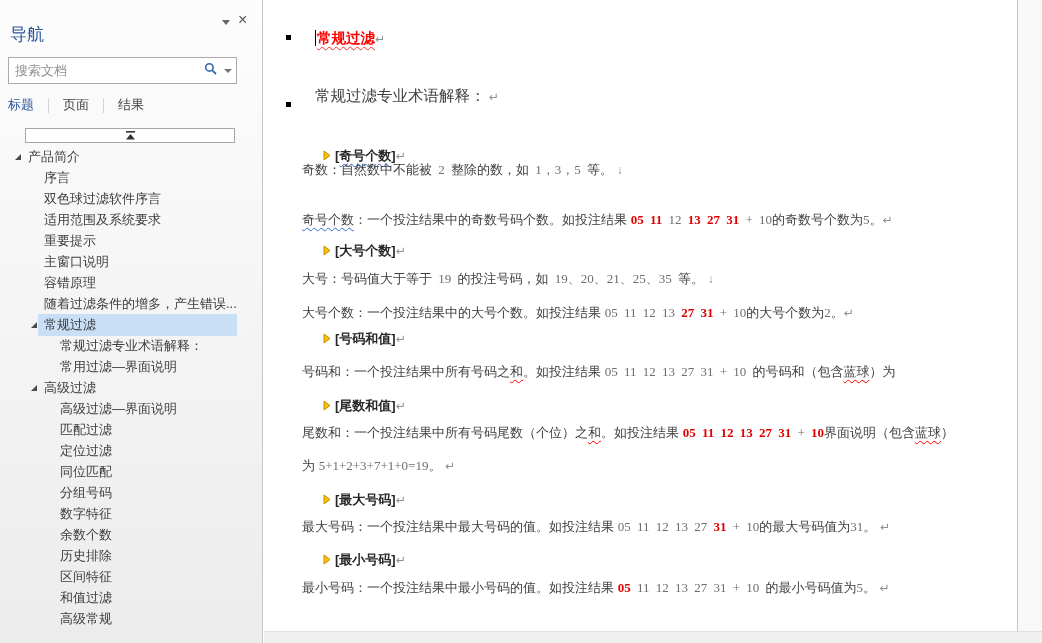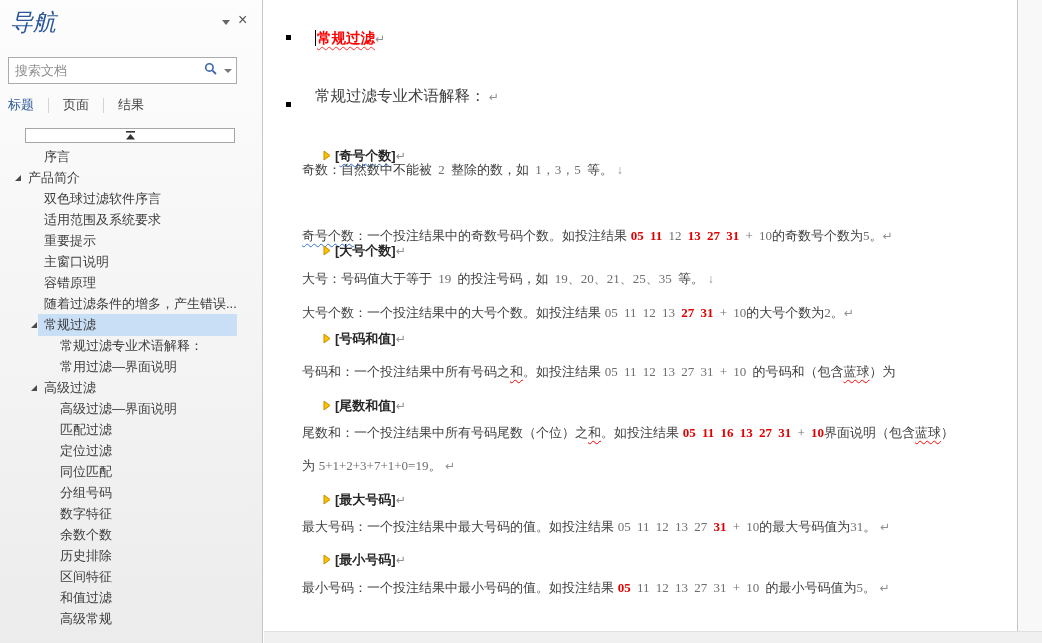--- a/index.html
+++ b/index.html
@@ -3,21 +3,21 @@
 <meta charset="utf-8">
 <style>
   * { margin:0; padding:0; box-sizing:border-box; }
   html,body { width:1042px; height:643px; overflow:hidden; background:#fff;
     font-family:"Liberation Sans","DejaVu Sans",sans-serif; }
   #app { position:relative; width:1042px; height:643px; }
 
   
   #nav-pane { position:absolute; left:0; top:0; width:263px; height:643px;
     background:linear-gradient(#fdfdfd, #ececec); border-right:1px solid #c6c6c6; }
-  #nav-header { position:absolute; left:10px; top:7px; font-size:23px; color:#2b579a;font-style:italic; }
+  #nav-header { position:absolute; left:10px; top:23px; font-size:17px; color:#2b579a; }
   #nav-dropdown { position:absolute; left:222px; top:20px; width:0; height:0;
     border-left:4px solid transparent; border-right:4px solid transparent; border-top:5px solid #666; cursor:pointer; }
   #nav-close { position:absolute; left:238px; top:12px; font-size:16px; color:#555; line-height:16px; cursor:pointer; }
   #search-box { position:absolute; left:8px; top:57px; width:229px; height:27px; background:#fff;
     border:1px solid #ababab; display:flex; align-items:center; padding:0 4px 0 6px; }
   #search-input { flex:1; border:none; outline:none; font-size:13px; color:#444;
     font-family:inherit; min-width:0; background:transparent; }
   #search-input::placeholder { color:#8f8f8f; opacity:1; }
   #search-icon { flex:none; margin-right:6px; }
   #search-dd { flex:none; width:0; height:0; border-left:4px solid transparent;
@@ -47,21 +47,21 @@
 
   .para { position:absolute; white-space:pre; line-height:20px; font-size:13px; color:#3f3f3f; }
   .para.body { left:38px; }
   .para.sec  { left:47px; font-weight:bold; color:#262626;margin-left:12px; }
   .para.h-red  { left:51px; font-size:14.5px; font-weight:bold; }
   .para.h-blue { left:51px; font-size:15.5px; color:#3a6db8; }
   .para:nth-child(1)  { top:28px; }
   .para:nth-child(2)  { top:86px; }
   .para:nth-child(3)  { top:146px; }
   .para:nth-child(4)  { top:160px; }
-  .para:nth-child(5)  { top:226px; }
+  .para:nth-child(5)  { top:210px; }
   .para:nth-child(6)  { top:241px; }
   .para:nth-child(7)  { top:269px; }
   .para:nth-child(8)  { top:303px; }
   .para:nth-child(9)  { top:329px; }
   .para:nth-child(10) { top:362px; }
   .para:nth-child(11) { top:396px; }
   .para:nth-child(12) { top:423px;text-align:right; }
   .para:nth-child(13) { top:456px; }
   .para:nth-child(14) { top:490px; }
   .para:nth-child(15) { top:517px; }
@@ -113,34 +113,34 @@
     </div>
 
     <div id="collapse-box">
       <svg width="11" height="9" viewBox="0 0 11 9">
         <rect x="1" y="0" width="9" height="1.6" fill="#333"></rect>
         <polygon points="5.5,3 10,8.5 1,8.5" fill="#333"></polygon>
       </svg>
     </div>
 
     <div id="nav-tree">
-        <div class="tree-row lvl2">
-          <span class="tri"></span>
-          <span class="tree-label">序言</span>
-        </div>
         <div class="tree-row lvl1">
           <span class="tri">
             <svg width="10" height="10" viewBox="0 0 10 10">
               <polygon points="8,2 8,8 2,8" fill="#4a4a4a"></polygon>
             </svg>
           </span>
           <span class="tree-label">产品简介</span>
         </div>
         <div class="tree-row lvl2">
           <span class="tri"></span>
+          <span class="tree-label">序言</span>
+        </div>
+        <div class="tree-row lvl2">
+          <span class="tri"></span>
           <span class="tree-label">双色球过滤软件序言</span>
         </div>
         <div class="tree-row lvl2">
           <span class="tri"></span>
           <span class="tree-label">适用范围及系统要求</span>
         </div>
         <div class="tree-row lvl2">
           <span class="tri"></span>
           <span class="tree-label">重要提示</span>
         </div>
@@ -240,21 +240,21 @@
           </svg></span><span class="seg-sh">[大号个数]</span><span class="seg-m">↵</span></div>
       <div class="para body"><span class="seg-t">大号：号码值大于等于</span><span class="seg-n"> 19 </span><span class="seg-t">的投注号码，如</span><span class="seg-n"> 19、20、21、25、35 </span><span class="seg-t">等。 </span><span class="seg-m">↓</span></div>
       <div class="para body"><span class="seg-t">大号个数：一个投注结果中的大号个数。如投注结果 </span><span class="seg-n">05 11 12 13 </span><span class="seg-r">27 31</span><span class="seg-n"> + 10</span><span class="seg-t">的大号个数为</span><span class="seg-n">2</span><span class="seg-t">。</span><span class="seg-m">↵</span></div>
       <div class="para sec"><span class="sec-tri"><svg width="8" height="11" viewBox="0 0 8 11">
             <polygon points="1,1 7,5.5 1,10" fill="#FFC000" stroke="#BF9000" stroke-width="1"></polygon>
           </svg></span><span class="seg-sh">[号码和值]</span><span class="seg-m">↵</span></div>
       <div class="para body"><span class="seg-t">号码和：一个投注结果中所有号码之</span><span class="seg-t seg-wr">和</span><span class="seg-t">。如投注结果 </span><span class="seg-n">05 11 12 13 27 31 + 10 </span><span class="seg-t">的号码和（包含</span><span class="seg-t seg-wr">蓝球</span><span class="seg-t">）为</span></div>
       <div class="para sec"><span class="sec-tri"><svg width="8" height="11" viewBox="0 0 8 11">
             <polygon points="1,1 7,5.5 1,10" fill="#FFC000" stroke="#BF9000" stroke-width="1"></polygon>
           </svg></span><span class="seg-sh">[尾数和值]</span><span class="seg-m">↵</span></div>
-      <div class="para body"><span class="seg-t">尾数和：一个投注结果中所有号码尾数（个位）之</span><span class="seg-t seg-wr">和</span><span class="seg-t">。如投注结果 </span><span class="seg-r">05 11 16 13 27 31</span><span class="seg-n"> + </span><span class="seg-r">10</span><span class="seg-t">界面说明（包含</span><span class="seg-t seg-wr">蓝球</span><span class="seg-t">）</span></div>
+      <div class="para body"><span class="seg-t">尾数和：一个投注结果中所有号码尾数（个位）之</span><span class="seg-t seg-wr">和</span><span class="seg-t">。如投注结果 </span><span class="seg-r">05 11 12 13 27 31</span><span class="seg-n"> + </span><span class="seg-r">10</span><span class="seg-t">界面说明（包含</span><span class="seg-t seg-wr">蓝球</span><span class="seg-t">）</span></div>
       <div class="para body"><span class="seg-t">为 </span><span class="seg-n">5+1+2+3+7+1+0=19</span><span class="seg-t">。 </span><span class="seg-m">↵</span></div>
       <div class="para sec"><span class="sec-tri"><svg width="8" height="11" viewBox="0 0 8 11">
             <polygon points="1,1 7,5.5 1,10" fill="#FFC000" stroke="#BF9000" stroke-width="1"></polygon>
           </svg></span><span class="seg-sh">[最大号码]</span><span class="seg-m">↵</span></div>
       <div class="para body"><span class="seg-t">最大号码：一个投注结果中最大号码的值。如投注结果 </span><span class="seg-n">05 11 12 13 27 </span><span class="seg-r">31</span><span class="seg-n"> + 10</span><span class="seg-t">的最大号码值为</span><span class="seg-n">31</span><span class="seg-t">。 </span><span class="seg-m">↵</span></div>
       <div class="para sec"><span class="sec-tri"><svg width="8" height="11" viewBox="0 0 8 11">
             <polygon points="1,1 7,5.5 1,10" fill="#FFC000" stroke="#BF9000" stroke-width="1"></polygon>
           </svg></span><span class="seg-sh">[最小号码]</span><span class="seg-m">↵</span></div>
       <div class="para body"><span class="seg-t">最小号码：一个投注结果中最小号码的值。如投注结果 </span><span class="seg-r">05</span><span class="seg-n"> 11 12 13 27 31 + 10 </span><span class="seg-t">的最小号码值为</span><span class="seg-n">5</span><span class="seg-t">。 </span><span class="seg-m">↵</span></div>
     </div>

